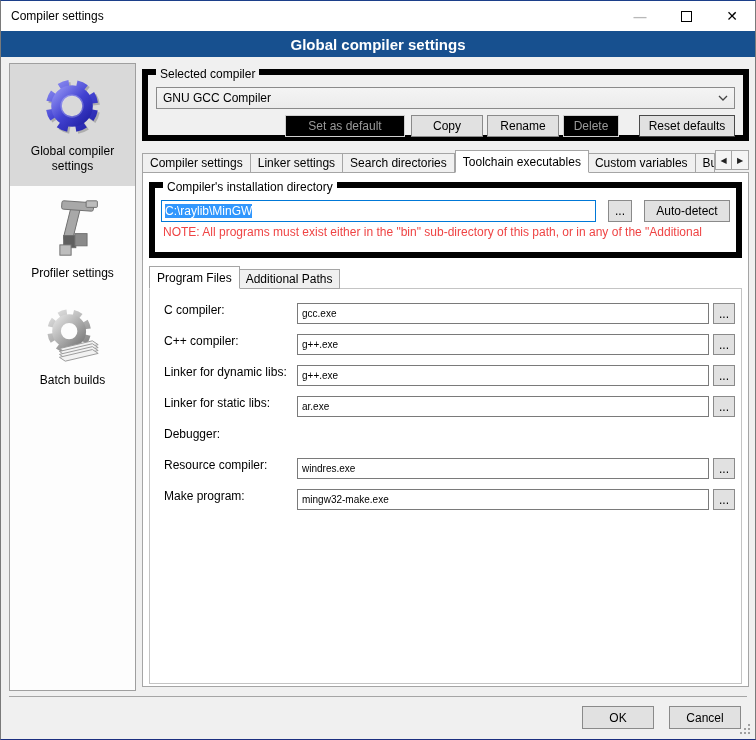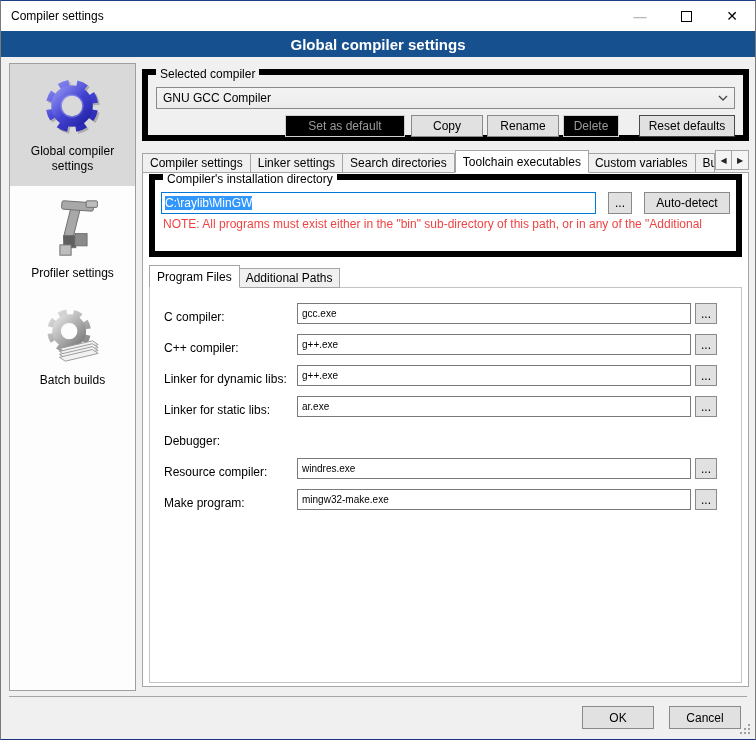--- a/index.html
+++ b/index.html
@@ -60,34 +60,34 @@
                 border-left:1px solid #a5a5a5; margin-right:-1px; }
   .tab.clip { width:36px; overflow:hidden; padding-right:0; }
   .tabscroll { margin-left:auto; display:flex; align-self:flex-start; }
   .tabscroll .sbtn { width:17px; height:20px; border:1px solid #a5a5a5; background:#f4f4f4;
                      display:flex; align-items:center; justify-content:center; font-size:8px; color:#222; }
   .tabscroll .sbtn + .sbtn { border-left:none; }
 
   .tabpanel { position:relative; z-index:2; margin-top:-1px; height:515px; background:#fff;
               border:1px solid #a5a5a5; padding:0 6px; }
 
-  .grp-dir { margin-top:1px; padding:0 6px 15px; }
+  .grp-dir { margin-top:9px; padding:0 6px 8px; }
   .dirrow { display:flex; align-items:center; gap:12px; margin-top:12px; }
   .path-input { flex:1; height:22px; border:1px solid #0078d7; background:#fff;
                 display:flex; align-items:center; padding:0 3px; }
   .path-input .selected { background:#3297fd; color:#fff; }
   .mini-btn { width:24px; height:22px; }
   .autodetect { width:86px; height:22px; }
   .note { margin:3px 2px 5px; color:#ef4444; white-space:nowrap; overflow:hidden; }
 
   .subtabs { margin-top:8px; }
   .subpanel { position:relative; z-index:2; margin-top:-1px; height:396px; background:#fff;
               border:1px solid #c4c4c4; padding-top:5px; }
 
-  .frow { display:flex; align-items:flex-end; height:22px; margin:9px 24px 0 14px; }
+  .frow { display:flex; align-items:flex-start; height:22px; margin:9px 6px 0 14px; }
   .frow .flabel { width:133px; flex:none; }
   .frow input { flex:1; height:21px; border:1px solid #7a7a7a; padding:0 4px;
                 font-family:"Liberation Sans", sans-serif; font-size:10px; background:#fff; }
   .frow .mini-btn { margin-left:4px; flex:none; height:21px; width:22px; }
   .frow .fcombo { flex:1; height:22px; margin-top:0; background:#ececec; border:1px solid #999; }
 
   
   .footer { position:absolute; left:0; right:0; bottom:0; height:43px; background:#f0f0f0;
             display:flex; align-items:center; justify-content:flex-end; gap:15px; padding-right:14px; }
   .footer::before { content:""; position:absolute; top:0; left:8px; right:8px; height:1px; background:#a5a5a5; }

